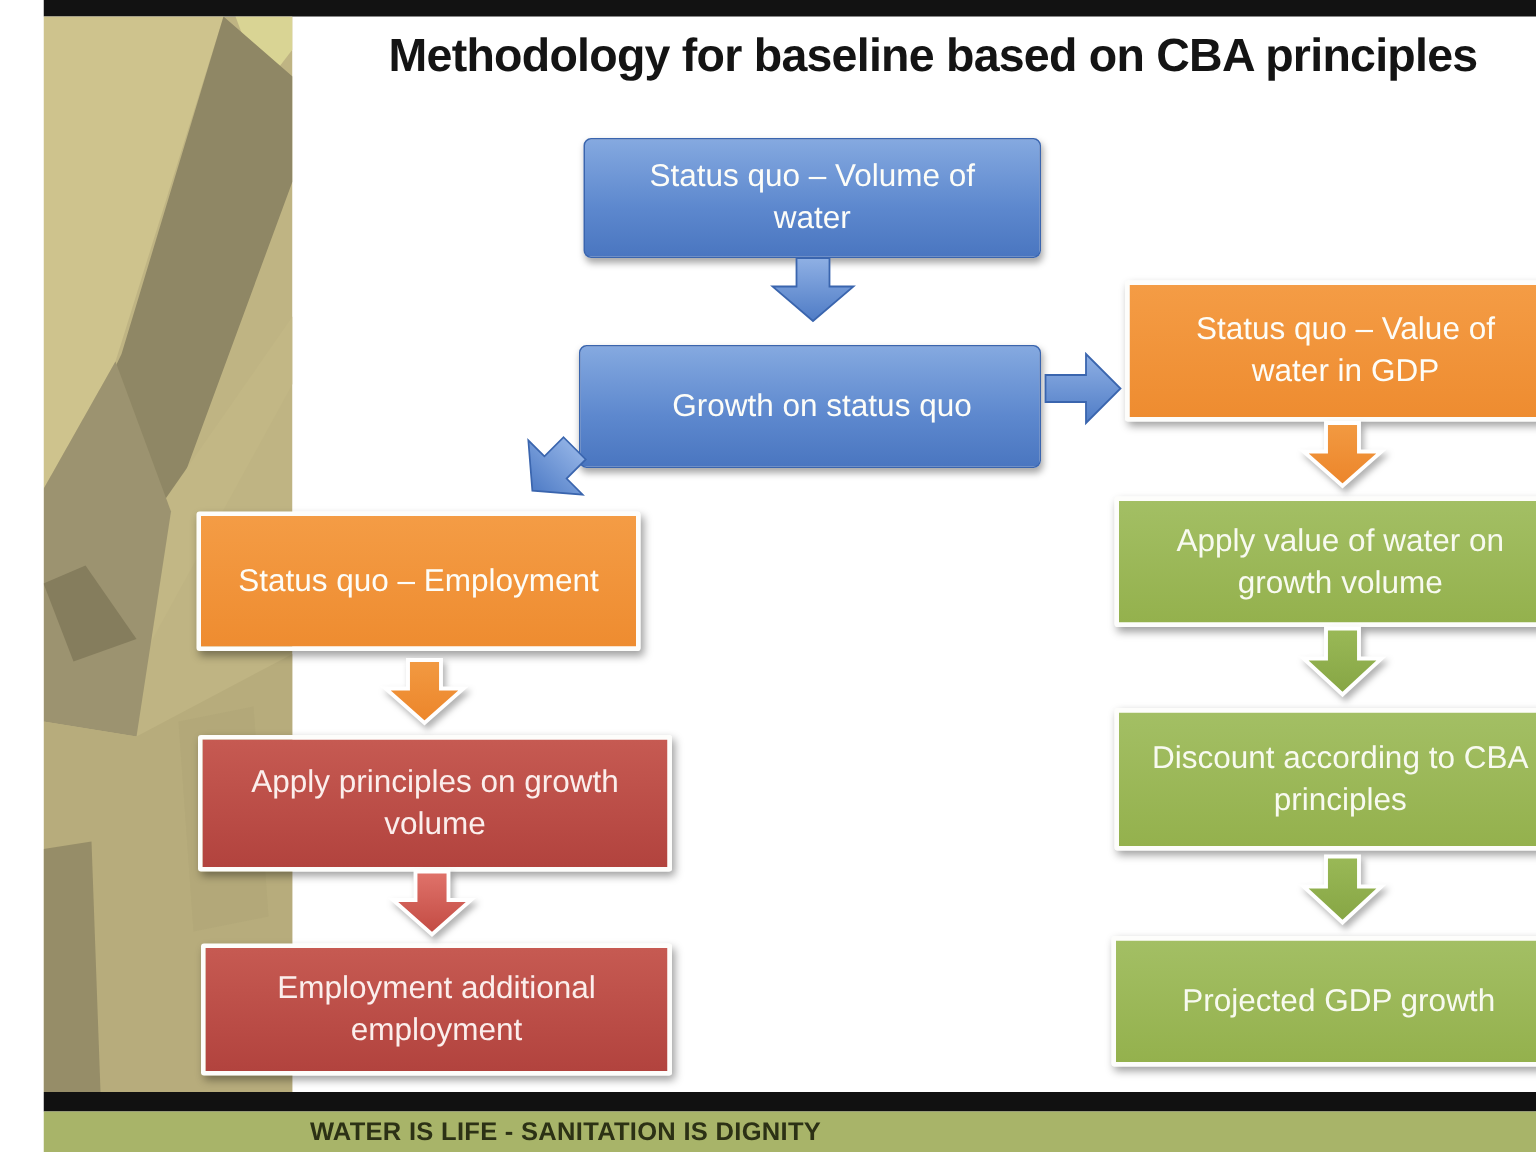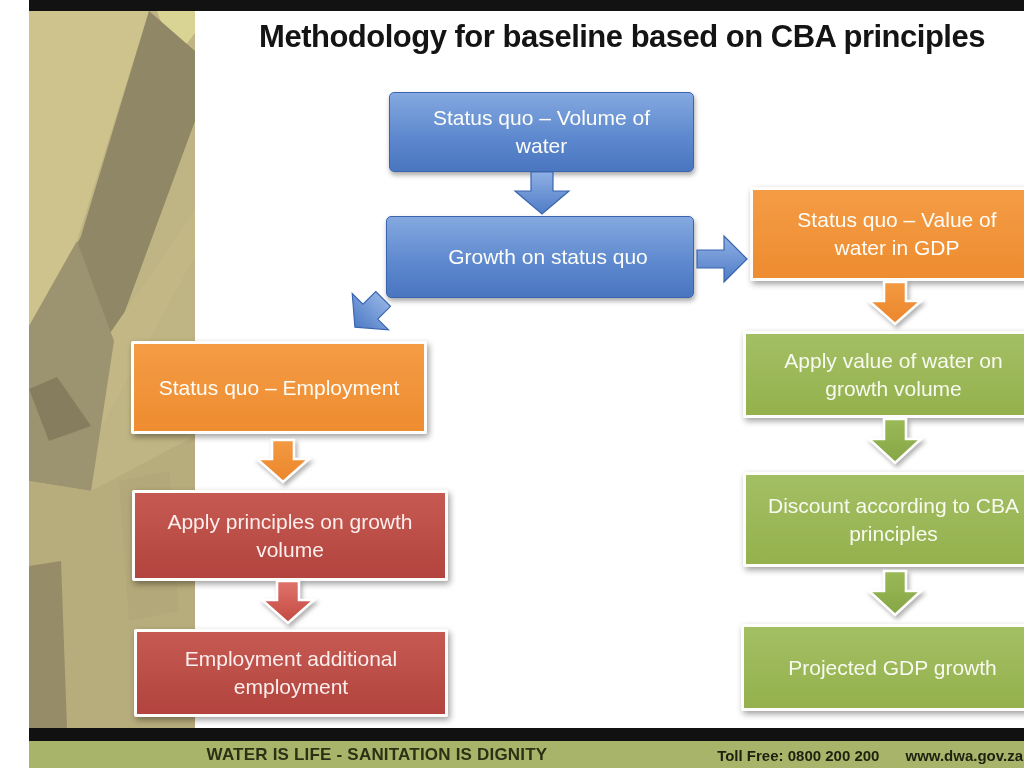--- a/index.html
+++ b/index.html
@@ -52,21 +52,21 @@
   }
   .node.red {
     background:linear-gradient(180deg,#c65a52 0%,#b2433e 100%);
     border:3px solid #fdfdfb; border-radius:2px;
     box-shadow:2px 3px 6px rgba(0,0,0,0.38);
     color:#fbeeec;
   }
 
   
   .n0 { left:360px; top:92px;  width:305px; height:80px; }
-  .n1 { left:357px; top:216px; width:308px; height:82px;padding-left:32px; }
+  .n1 { left:357px; top:230px; width:308px; height:82px;padding-left:32px; }
   .n2 { left:721px; top:187px; width:294px; height:94px; }
   .n3 { left:102px; top:341px; width:296px; height:93px;text-align:center; }
   .n4 { left:714px; top:331px; width:301px; height:87px; }
   .n5 { left:103px; top:490px; width:316px; height:91px; }
   .n6 { left:714px; top:472px; width:301px; height:95px;align-items:center; }
   .n7 { left:105px; top:629px; width:314px; height:88px; }
   .n8 { left:712px; top:624px; width:303px; height:87px; }
 
   .arrow { position:absolute; }
   .arrow svg { display:block; overflow:visible; }
@@ -246,18 +246,14 @@
             <stop offset="1" stop-color="#86a544"></stop>
       </linearGradient>
         </defs>
       <polygon points="17,2 39,2 39,22 54,22 28,46 2,22 17,22" fill="url(#gg2)" stroke="#ffffff" stroke-width="2.6"></polygon>
     </svg>
   </div>
 
   <div class="footer-black"></div>
   <div class="footer-green"></div>
   <div class="footer-slogan">WATER IS LIFE - SANITATION IS DIGNITY</div>
-  <div class="footer-right">
-    <span>Toll Free: 0800 200 200</span>
-    <span>www.dwa.gov.za</span>
-  </div>
 
 </div>
 
 </body></html>

